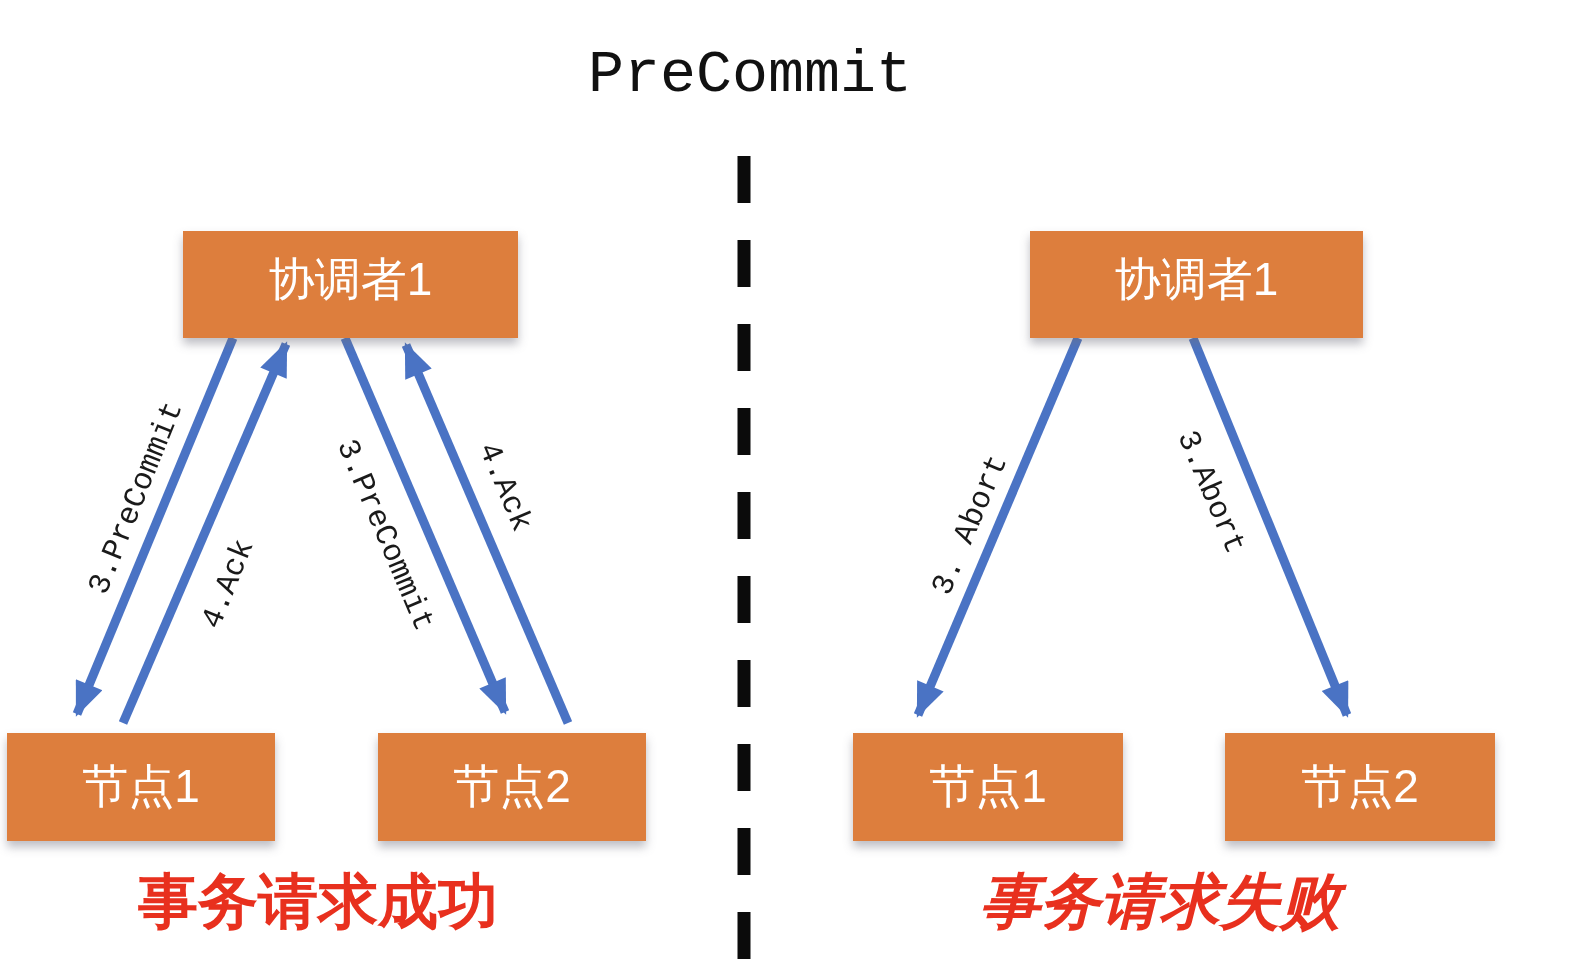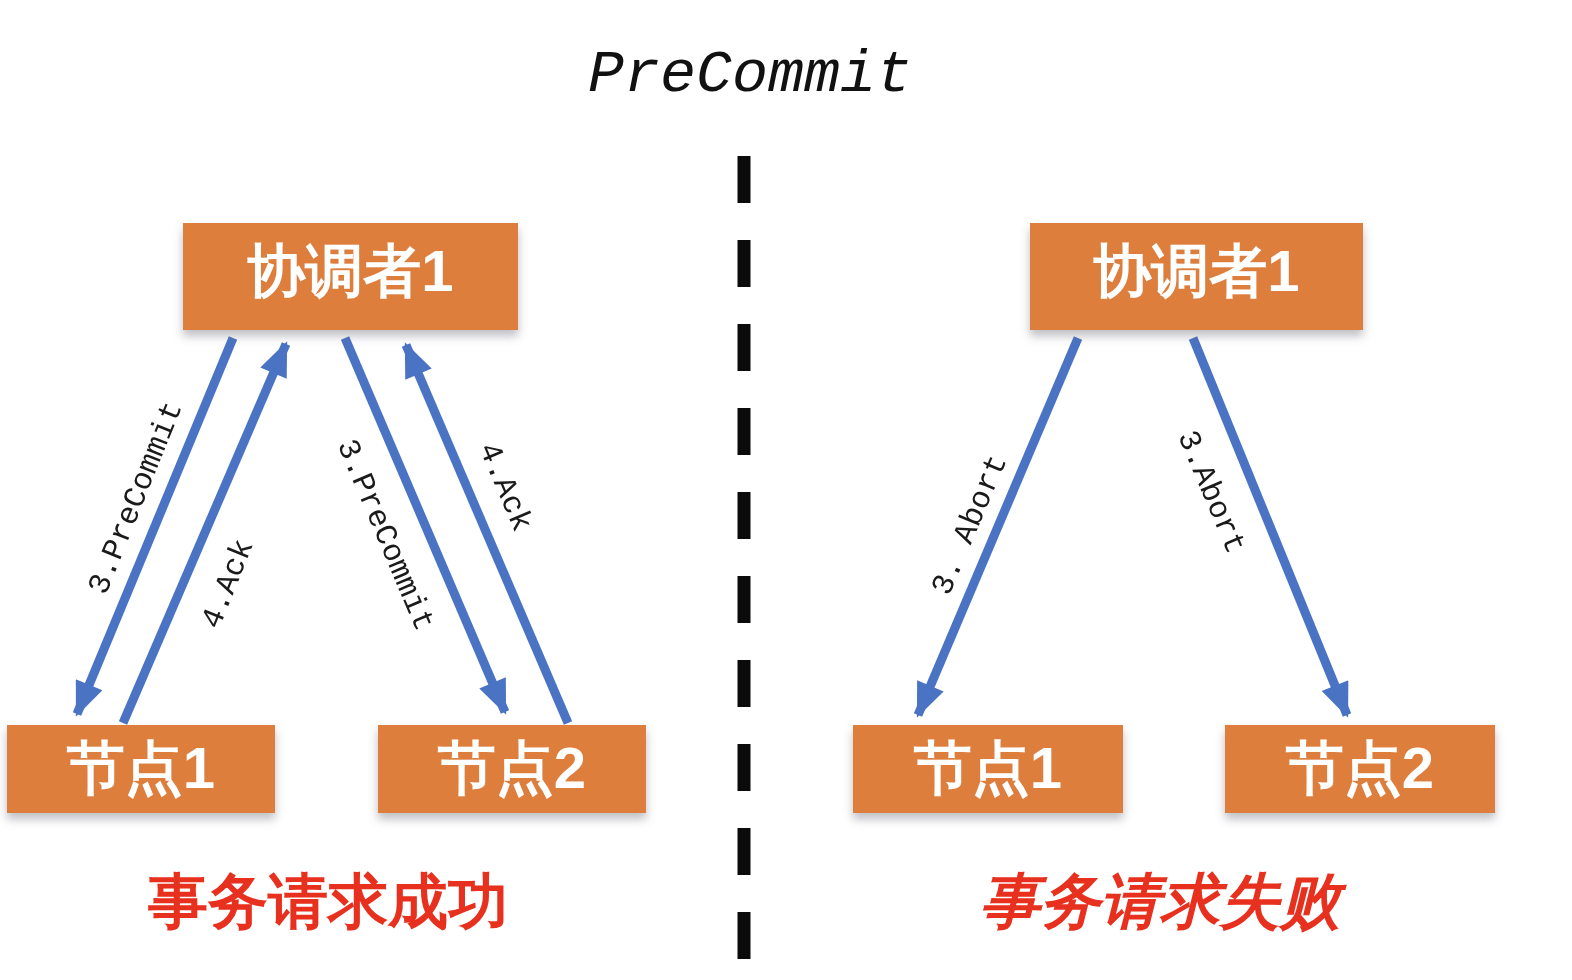--- a/index.html
+++ b/index.html
@@ -23,37 +23,37 @@
   }
   .diagram-title {
     position: absolute;
     left: 750px;
     top: 75px;
     transform: translate(-50%, -50%);
     font-family: "Liberation Mono", "DejaVu Sans Mono", monospace;
     font-size: 60px;
     color: #111111;
     white-space: nowrap;
-    font-style: italic;
   }
   .box {
     position: absolute;
     background: #DD7E3D;
     color: #ffffff;
-    font-weight: bold;
-    font-size: 58px;
+    font-weight: normal;
+    font-size: 46px;
     display: flex;
     align-items: center;
     justify-content: center;
     box-shadow: 0 6px 9px rgba(110,110,125,0.45);
     white-space: nowrap;
+    margin-top: 8px;
   }
   .coord-left  { left: 183px;  top: 223px; width: 335px; height: 107px; padding-bottom: 10px; box-sizing: border-box; }
   .coord-right { left: 1030px; top: 223px; width: 333px; height: 107px; padding-bottom: 10px; box-sizing: border-box; }
-  .node { width: 268px; height: 88px; top: 725px; }
+  .node { width: 268px; height: 108px; top: 725px; }
   .node1-left  { left: 7px; }
   .node2-left  { left: 378px; }
   .node1-right { left: 853px; width: 270px; }
   .node2-right { left: 1225px; width: 270px; }
   .arrow-label {
     position: absolute;
     font-family: "Liberation Mono", "DejaVu Sans Mono", monospace;
     font-size: 31px;
     color: #1a1a1a;
     white-space: nowrap;
@@ -68,21 +68,21 @@
     position: absolute;
     top: 872px;
     transform: translateX(-50%);
     font-family: "Liberation Serif", "DejaVu Serif", serif;
     font-weight: bold;
     font-size: 60px;
     line-height: 60px;
     color: #E8301E;
     white-space: nowrap;
   }
-  .caption-left  { left: 328px; }
+  .caption-left  { left: 318px; }
   .caption-right { left: 1160px; font-style: italic; }
 </style>
 </head>
 <body>
 
 <div id="canvas">
 
   <svg id="diagram-svg" viewBox="0 0 1572 980" xmlns="http://www.w3.org/2000/svg">
     <defs>
       <marker id="ah" viewBox="0 0 12 10" refX="11" refY="5" markerWidth="4.4" markerHeight="3.2" orient="auto-start-reverse">

